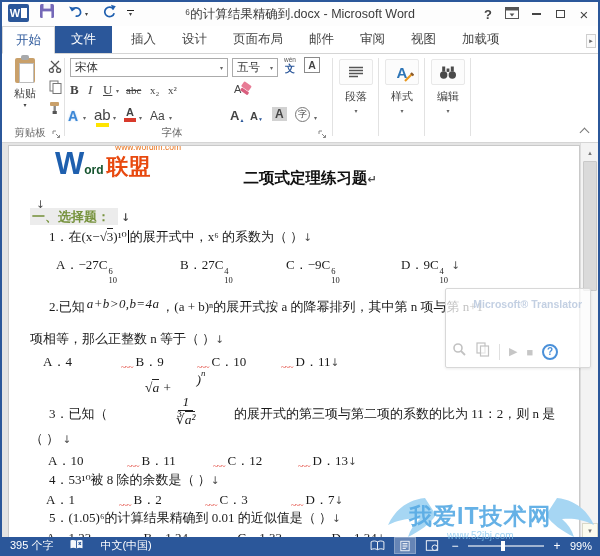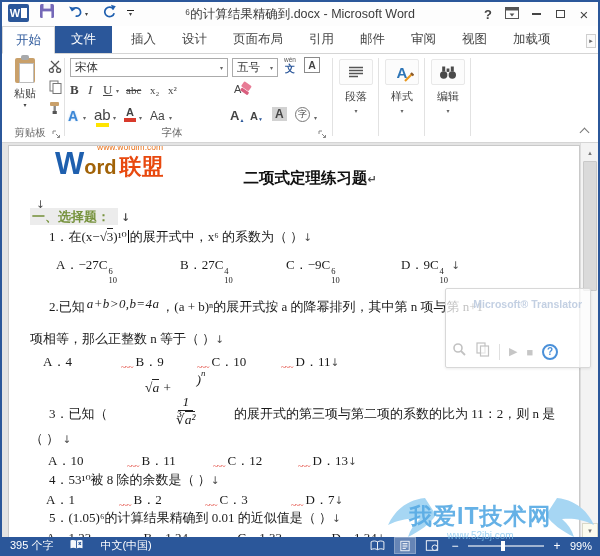--- a/index.html
+++ b/index.html
@@ -93,23 +93,23 @@
 .sq{color:#E03A2F;font-size:9px;letter-spacing:-1px;vertical-align:-4px;margin-right:3px}
 .sq:before{content:"~~~"}
 .cs{display:inline-flex;flex-direction:column;line-height:1.05;font-size:8.5px;vertical-align:-5px;
   margin-left:1px;font-family:"Liberation Serif","DejaVu Serif",serif}
 .heading{background:#ECECEC;color:#76923C;font-weight:bold;padding:1px 8px 1px 2px}
 .hwrap{font-weight:bold}
 
 .logo{position:absolute;left:46px;top:2px;display:flex;align-items:baseline;
   font-family:"Liberation Sans","DejaVu Sans",sans-serif}
 .logo .W{font-size:31px;font-weight:bold;color:#1E5FAE;line-height:1}
-.logo .ord{font-size:20px;font-weight:bold;color:#a16207}
+.logo .ord{font-size:12px;font-weight:bold;color:#14532d}
 .logo .cn{font-size:22px;font-weight:bold;color:#E8490F;margin-left:3px}
-.logo-url{position:absolute;left:88px;top:-4px;font-size:8.5px;color:#E8711A}
+.logo-url{position:absolute;left:106px;top:-4px;font-size:8.5px;color:#E8711A}
 .doctitle{position:absolute;left:16px;top:22px;width:100%;text-align:center;font-weight:bold;
   font-size:15.5px;font-family:"Liberation Serif","DejaVu Serif",serif;color:#111}
 
 .formula{font-style:italic;font-size:13.5px}
 .frac{display:inline-flex;flex-direction:column;align-items:center;vertical-align:-14px;margin:0 1px}
 .frac .num{border-bottom:1px solid #222;padding:0 4px;text-align:center}
 .fclose{vertical-align:8px}
 .fpow{font-size:9px;vertical-align:16px}
 
 .vscroll{position:absolute;right:0;top:0;width:18px;height:397px;background:#F3F3F3;border-left:1px solid #DDD}
@@ -197,21 +197,20 @@
       <div class="close-x">×</div>
     </div>
   </div>
 
   <div class="tabrow">
     <div class="tab tab-active">开始</div>
     <div class="tab tab-file">文件</div>
     <div class="tab">插入</div>
     <div class="tab">设计</div>
     <div class="tab">页面布局</div>
-    <div class="tab">引用</div>
     <div class="tab">邮件</div>
     <div class="tab">审阅</div>
     <div class="tab">视图</div>
     <div class="tab">加载项</div>
     <div class="tab-overflow">▸</div>
   </div>
 
   <div class="ribbon">
 
     <div class="paste">

